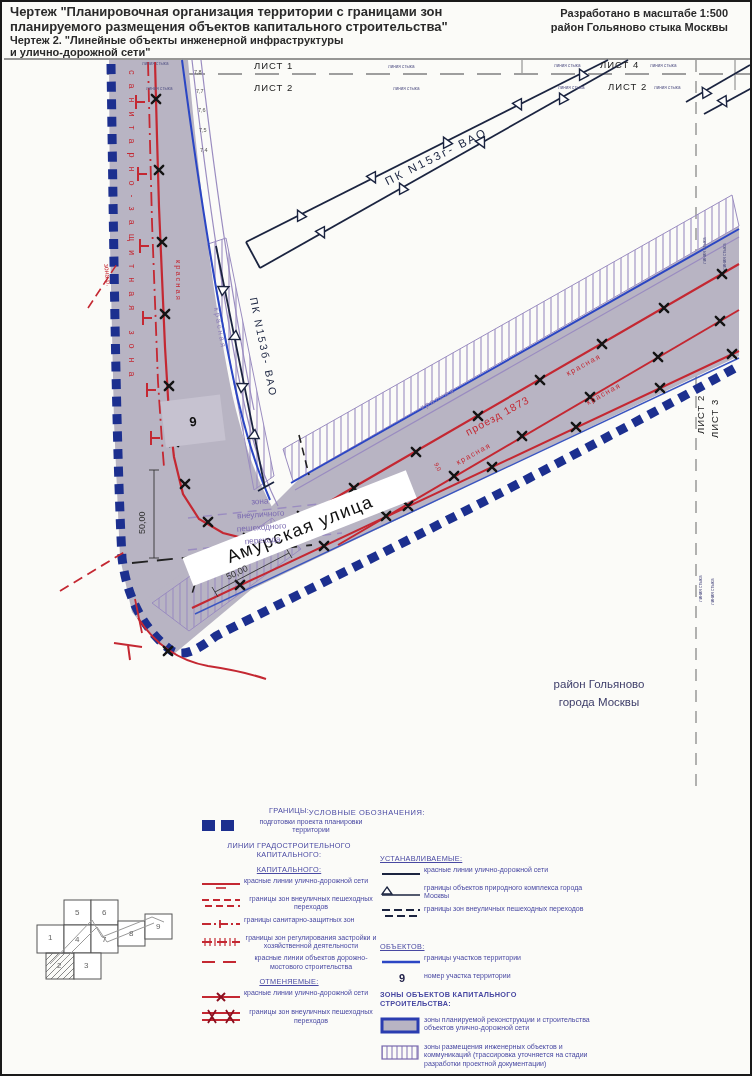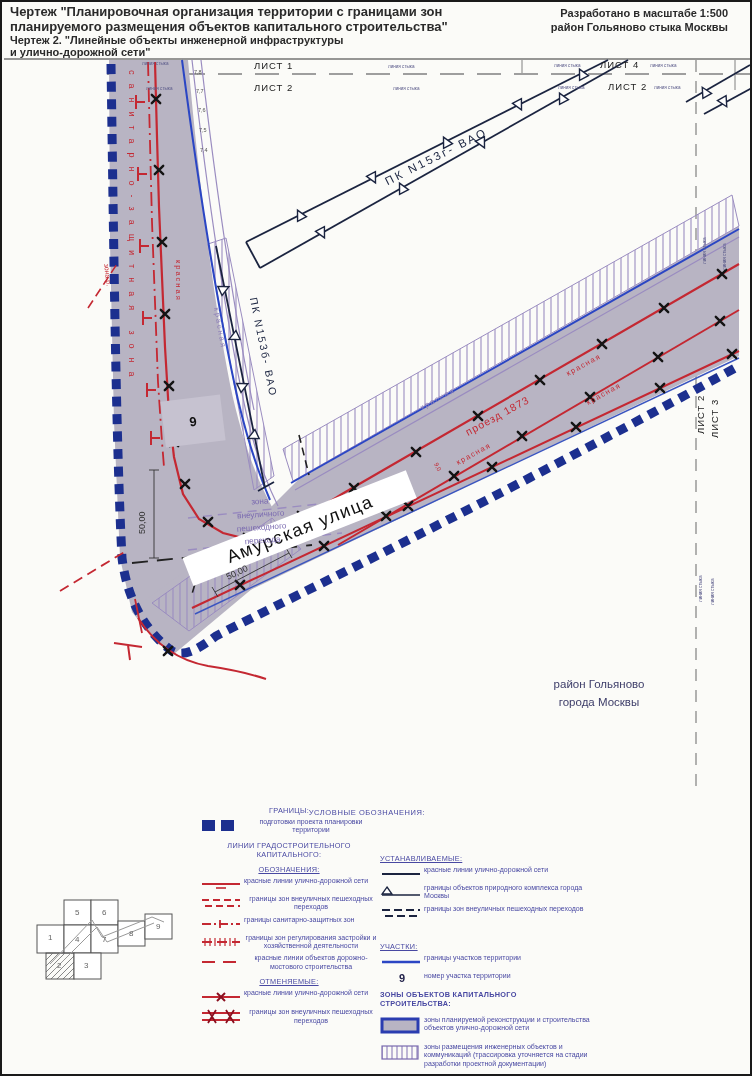--- a/index.html
+++ b/index.html
@@ -287,21 +287,21 @@
   <div class="col colL">
     <div class="sect">ГРАНИЦЫ:</div>
     <div class="lrow">
       <svg class="sym" width="44" height="13">
         <rect x="2" y="1" width="13" height="11" fill="#1c2f8f"></rect>
           <rect x="21" y="1" width="13" height="11" fill="#1c2f8f"></rect>
       </svg>
       <div class="ltxt">подготовки проекта планировки территории</div>
     </div>
     <div class="sect">ЛИНИИ ГРАДОСТРОИТЕЛЬНОГО КАПИТАЛЬНОГО:</div>
-    <div class="sect u">ОБОЗНАЧЕНИЯ:</div>
+    <div class="sect u">КАПИТАЛЬНОГО:</div>
     <div class="lrow">
       <svg class="sym" width="44" height="13">
         <path d="M2,6 L40,6" stroke="#c42832" stroke-width="2.2"></path>
           <path d="M16,10 L26,10" stroke="#c42832" stroke-width="1.6"></path>
       </svg>
       <div class="ltxt">красные линии улично-дорожной сети</div>
     </div>
     <div class="lrow">
       <svg class="sym" width="44" height="14">
         <path d="M2,4 L40,4" stroke="#c42832" stroke-width="2" stroke-dasharray="7 4"></path>
@@ -362,21 +362,21 @@
       <div class="ltxt">границы объектов природного комплекса города Москвы</div>
     </div>
     <div class="lrow">
       <svg class="sym" width="44" height="14">
         <path d="M2,4 L40,4" stroke="#1b2440" stroke-width="2" stroke-dasharray="8 4"></path>
         <path d="M5,10 L40,10" stroke="#1b2440" stroke-width="2" stroke-dasharray="8 4"></path>
       </svg>
       <div class="ltxt">границы зон внеуличных пешеходных переходов</div>
     </div>
     <div class="sp"></div>
-    <div class="sect u">УЧАСТКИ:</div>
+    <div class="sect u">ОБЪЕКТОВ:</div>
     <div class="lrow">
       <svg class="sym" width="44" height="13">
         <path d="M2,7 L40,7" stroke="#2b46c4" stroke-width="2.6"></path>
       </svg>
       <div class="ltxt">границы участков территории</div>
     </div>
     <div class="lrow">
       <div class="num9">9</div>
       <div class="ltxt">номер участка территории</div>
     </div>

